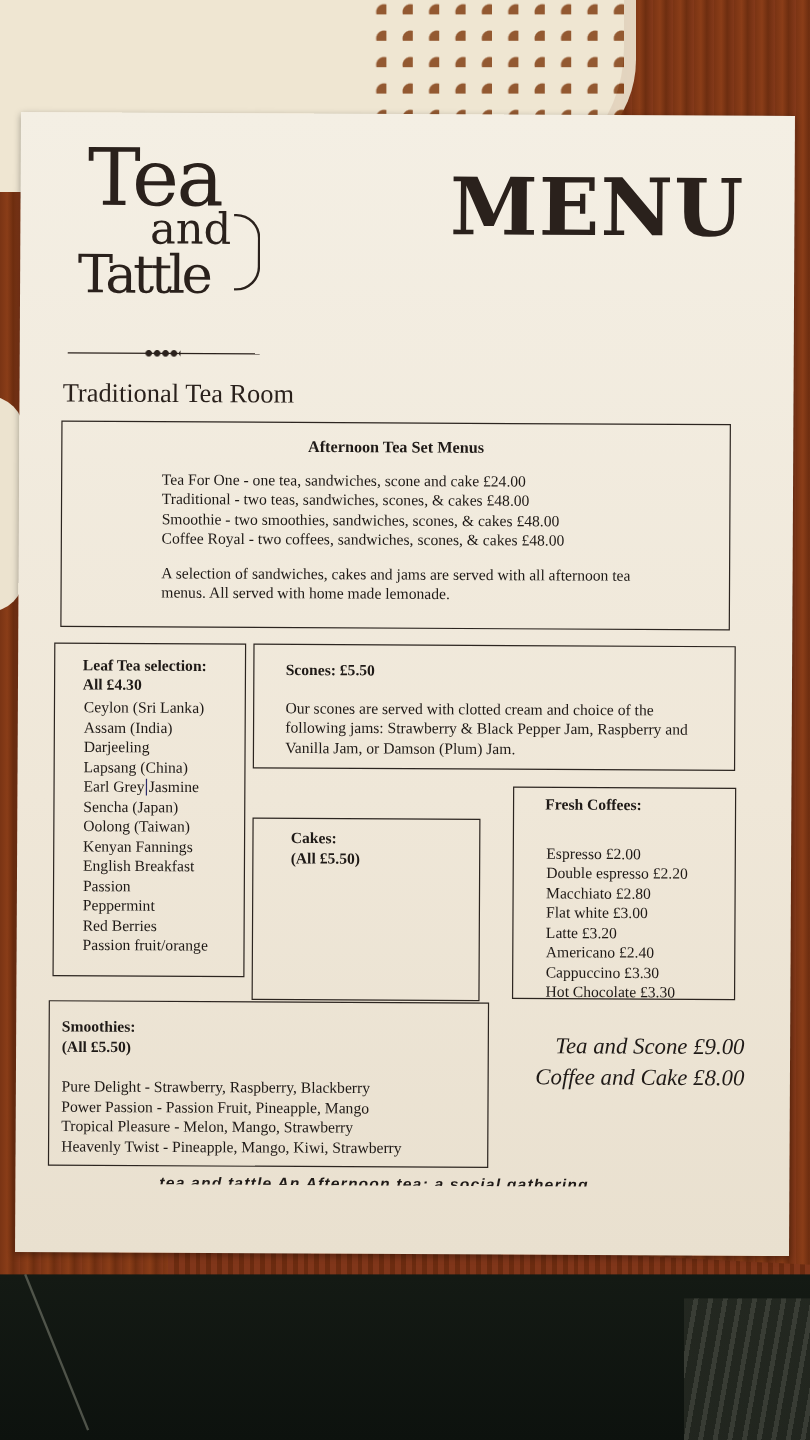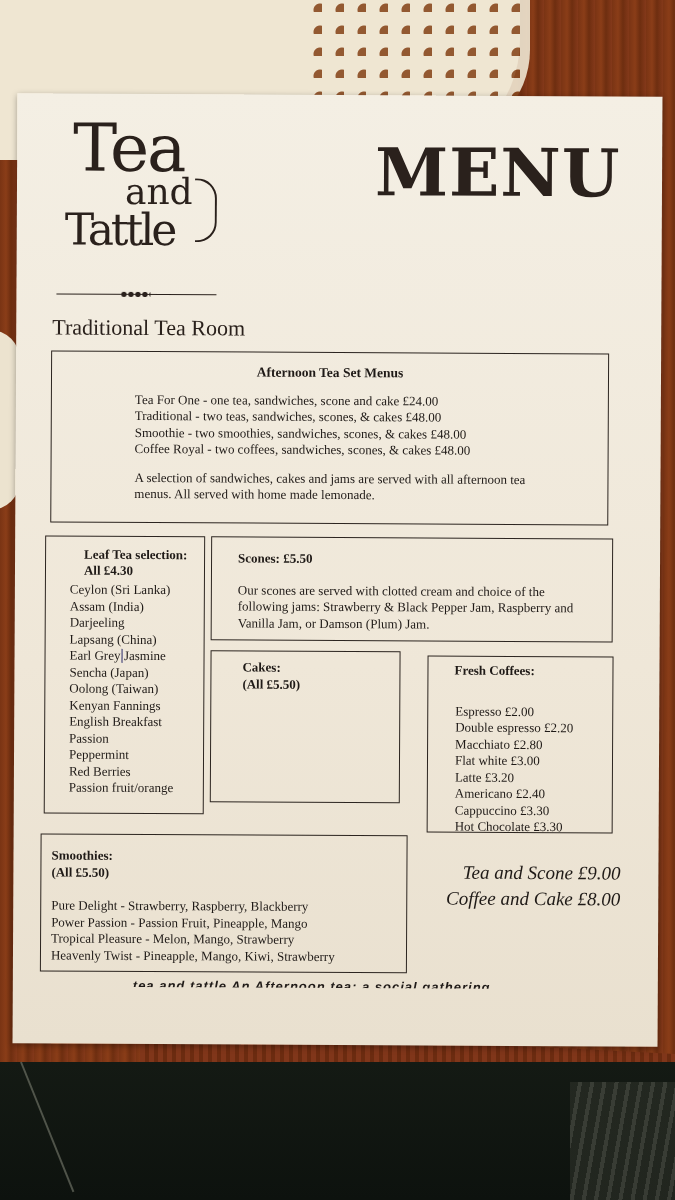--- a/index.html
+++ b/index.html
@@ -91,28 +91,28 @@
   }
   .box-heading { font-weight: bold; font-size: 13px; }
   .box ul { list-style: none; margin: 0; padding: 0; }
 
   .afternoon { left: 35px; top: 257px; width: 556px; height: 170px; }
   .afternoon .box-heading { text-align: center; margin-top: 12px; font-size: 13.5px; }
   .afternoon ul { margin: 11px 0 0 83px; }
   .afternoon .note { margin: 12px 0 0 83px; width: 400px; }
 
   .leaf { left: 30px; top: 442px; width: 158px; height: 276px; padding: 0; }
-  .leaf .box-heading { margin: 10px 0 0 38px; line-height: 16px; }
+  .leaf .box-heading { margin: 10px 0 0 23px; line-height: 16px; }
   .leaf ul { margin: 3px 0 0 24px; }
 
   .scones { left: 196px; top: 442px; width: 400px; height: 102px; }
   .scones .box-heading { margin: 13px 0 0 26px; }
   .scones p { margin: 15px 0 0 26px; width: 355px; }
 
-  .cakes { left: 196px; top: 556px; width: 188px; height: 150px; }
+  .cakes { left: 196px; top: 587px; width: 188px; height: 150px; }
   .cakes .box-heading { margin: 8px 0 0 31px; }
   .cakes ul { margin: 17px 0 0 31px; }
 
   .coffees { left: 413px; top: 560px; width: 184px; height: 175px; }
   .coffees .box-heading { margin: 6px 0 0 26px; }
   .coffees ul { margin: 24px 0 0 27px; }
 
   .smoothies { left: 27px; top: 740px; width: 365px; height: 136px; }
   .smoothies .box-heading { margin: 13px 0 0 10px; }
   .smoothies ul { margin: 17px 0 0 10px; }

